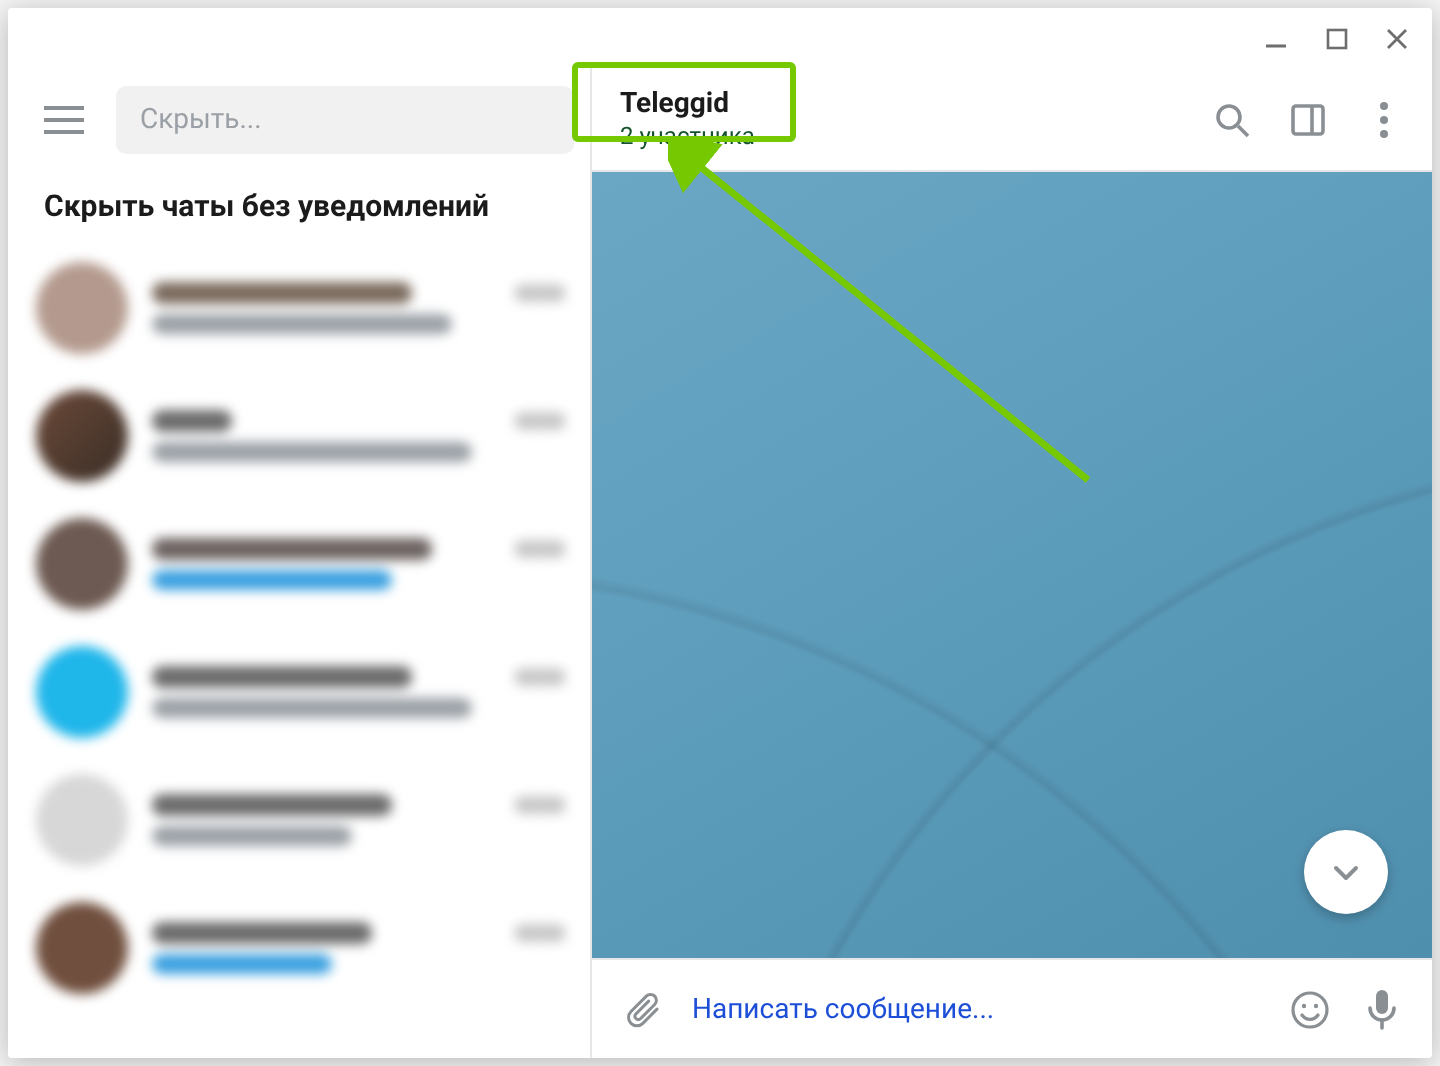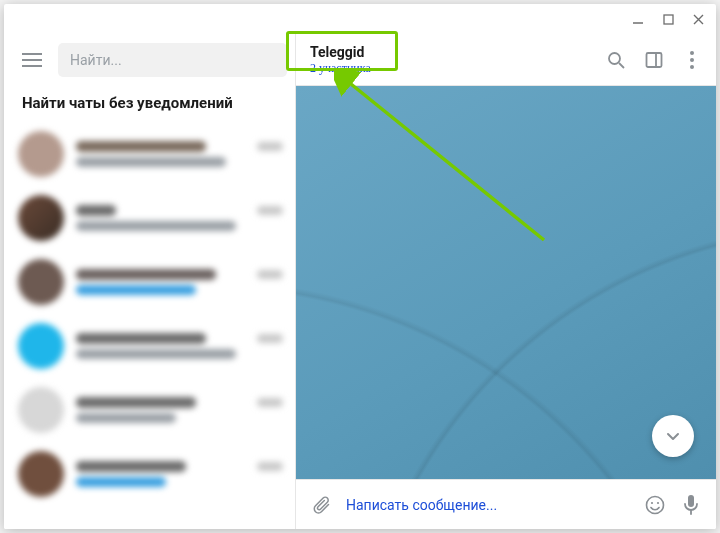--- a/index.html
+++ b/index.html
@@ -47,21 +47,21 @@
   .chat-name { height:11px; border-radius:5px; }
   .chat-time { height:9px; width:26px; border-radius:5px; background:#c8c8c8;}
   .chat-sub { height:10px; border-radius:5px; }
   .right { flex:1; display:flex; flex-direction:column; background:#fff;}
   .chat-header {
     height:52px; display:flex; align-items:center; padding:0 10px;
     border-bottom:1px solid #e6e6e6;
   }
   .chat-title-block { flex:1; display:flex; flex-direction:column; align-items:flex-start; padding-left:4px;}
   .chat-title { font-weight:700; font-size:14px; color:#1b1b1b; }
-  .chat-status { font-size:12px; color:#1d4ed8; margin-top:1px;font-family:Liberation Serif, serif;}
+  .chat-status { font-size:12px; color:#14532d; margin-top:1px;}
   .hdr-icons { display:flex; align-items:center; gap:18px; color:#8a8f94; padding-right:4px;}
   .hdr-icons .icn { width:20px; height:20px; display:flex; align-items:center; justify-content:center; cursor:pointer;}
   .chat-body {
     flex:1; position:relative; overflow:hidden;
     background: #5b9bba;
   }
   .chat-body::before {
     content:""; position:absolute; inset:0;
     background:
       radial-gradient(circle at 130% 160%, rgba(0,0,0,0) 58%, rgba(0,0,0,0.08) 58.4%, rgba(0,0,0,0) 59%),
@@ -114,25 +114,25 @@
     <div class="left">
       <div class="searchrow">
         <div class="menu-btn">
           <svg width="20" height="14" viewBox="0 0 20 14">
             <line x1="0" y1="1" x2="20" y2="1" stroke="#8a8f94" stroke-width="2"></line>
             <line x1="0" y1="7" x2="20" y2="7" stroke="#8a8f94" stroke-width="2"></line>
             <line x1="0" y1="13" x2="20" y2="13" stroke="#8a8f94" stroke-width="2"></line>
           </svg>
         </div>
         <div class="searchbox">
-          <span>Найти...</span>
-        </div>
-      </div>
-
-      <div class="section-title">Найти чаты без уведомлений</div>
+          <span>Скрыть...</span>
+        </div>
+      </div>
+
+      <div class="section-title">Скрыть чаты без уведомлений</div>
 
       <div class="chatlist" id="chatlist">
           <div class="chat-item">
             <div class="avatar" style="background:#b49a8e"></div>
             <div class="chat-text">
               <div class="chat-line1">
                 <div class="chat-name" style="width:130px;background:#7a6a5d"></div>
                 <div class="chat-time"></div>
               </div>
               <div class="chat-sub" style="width:150px;background:#9aa0a6"></div>

